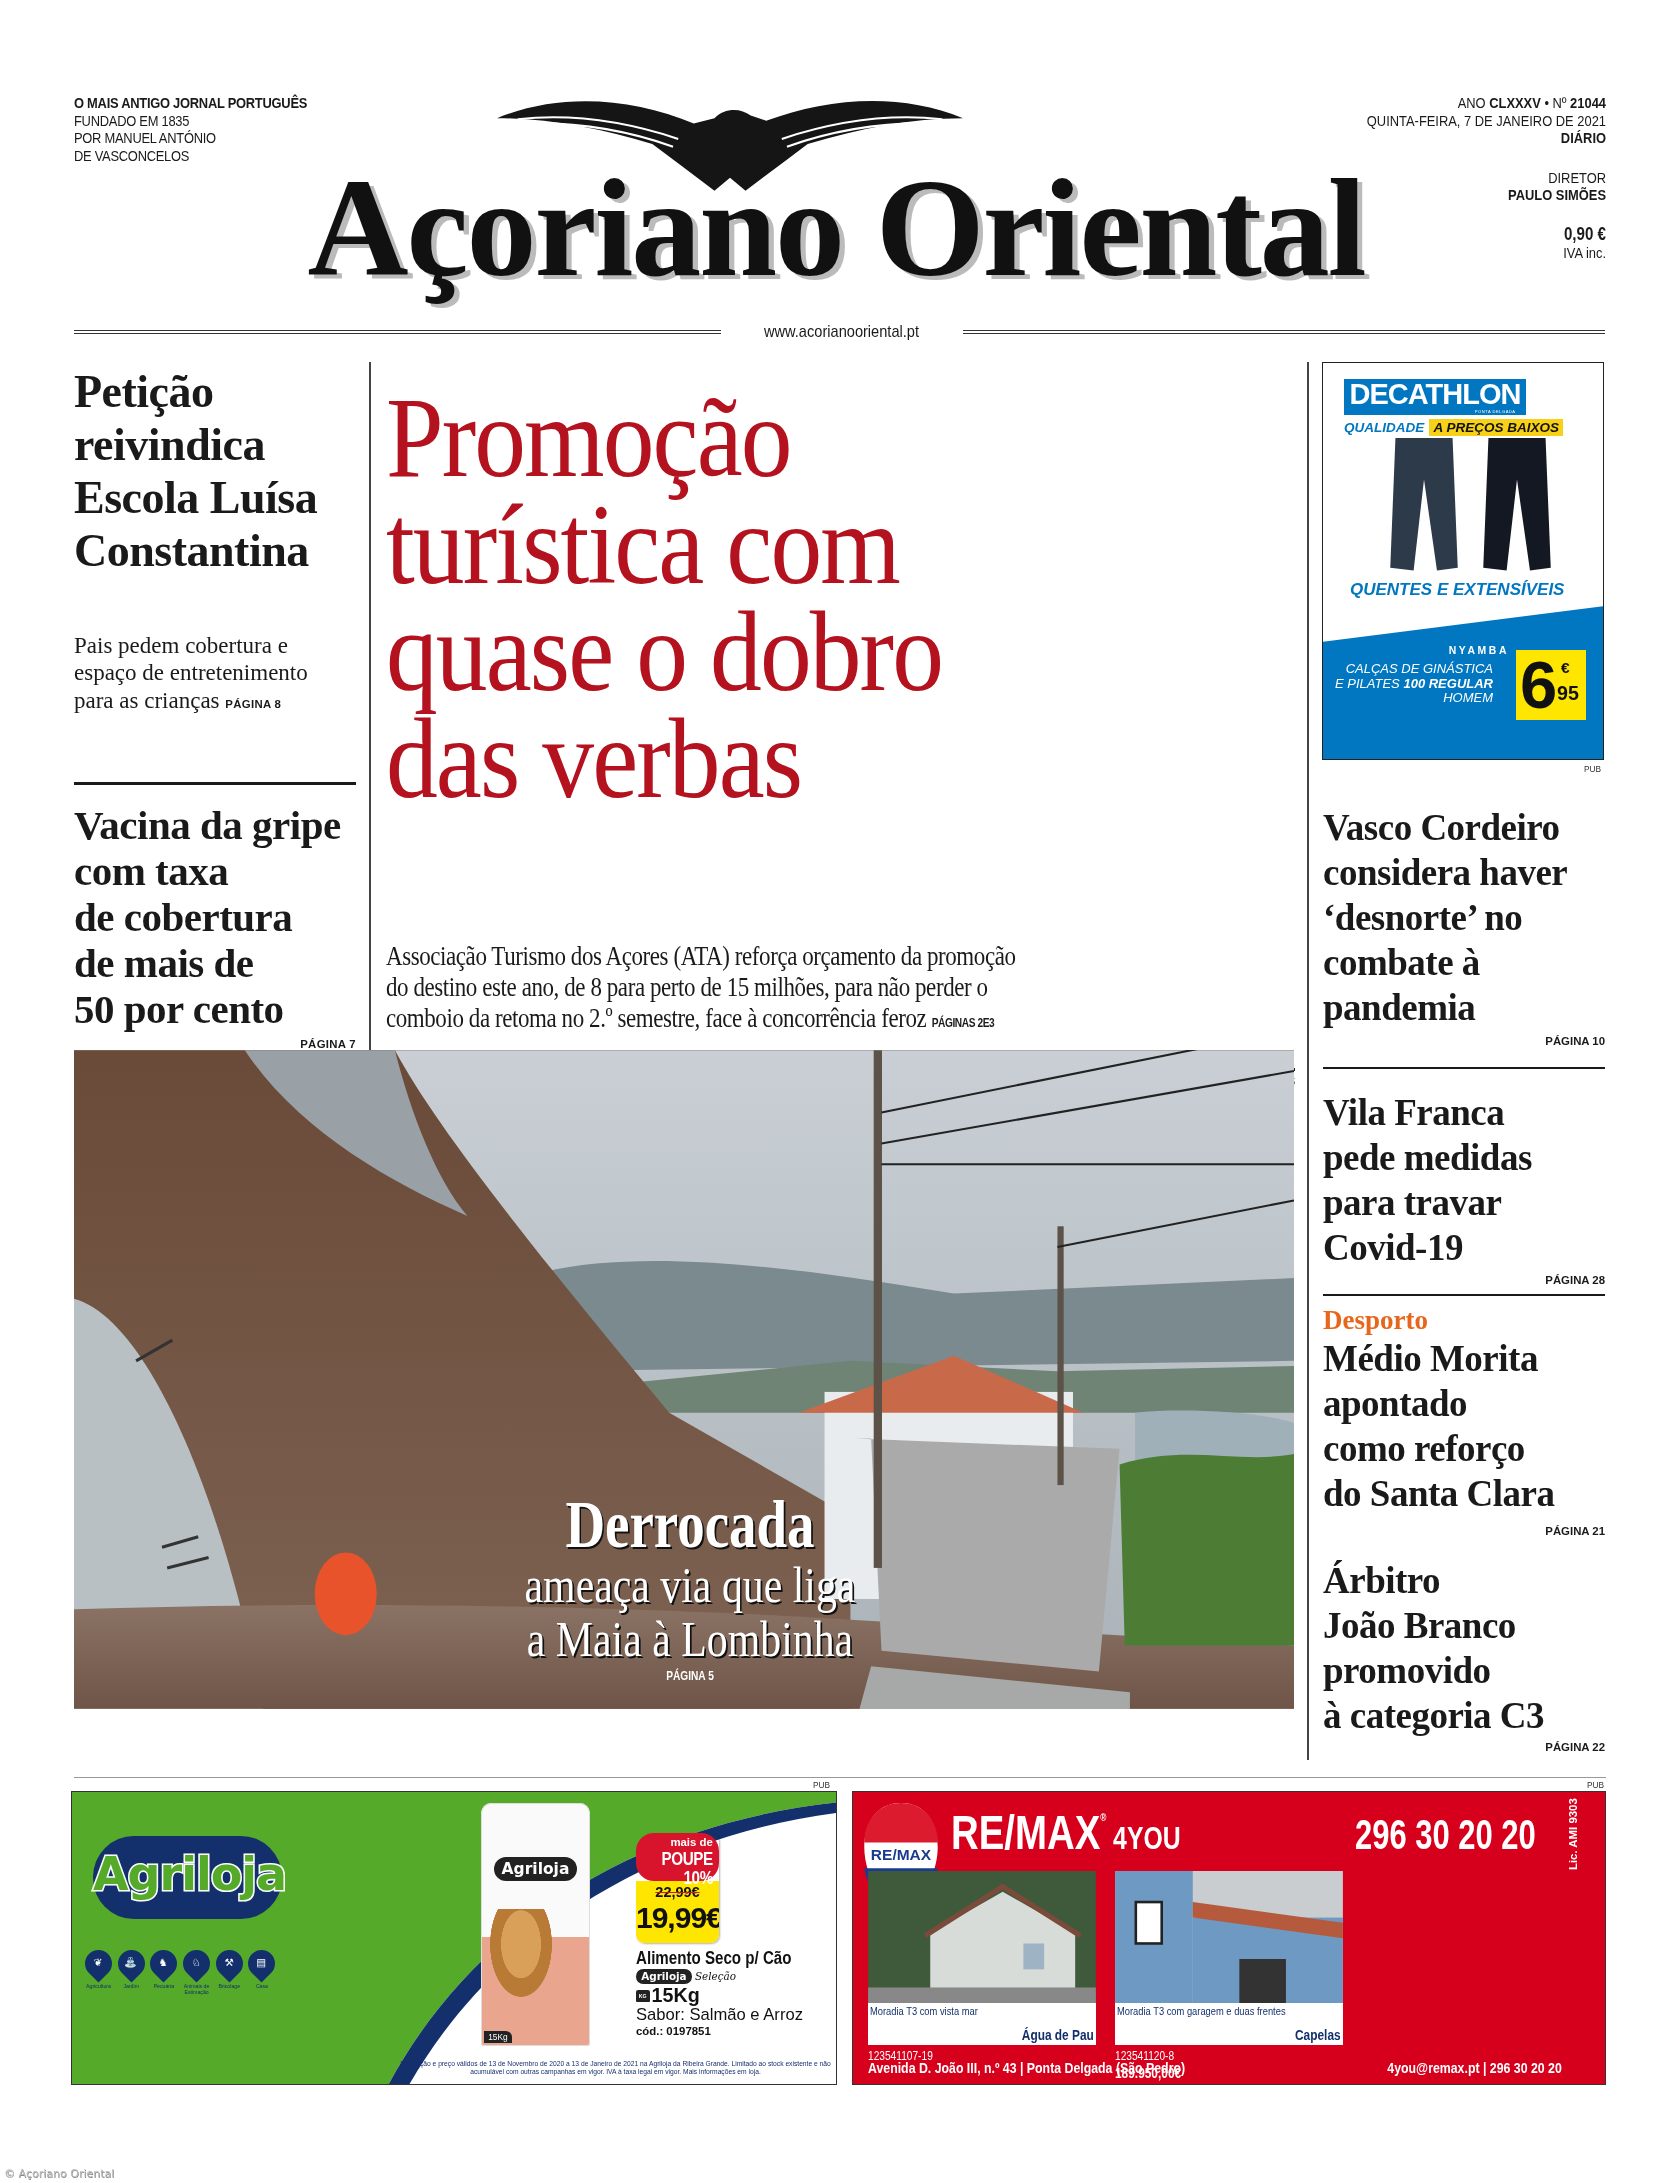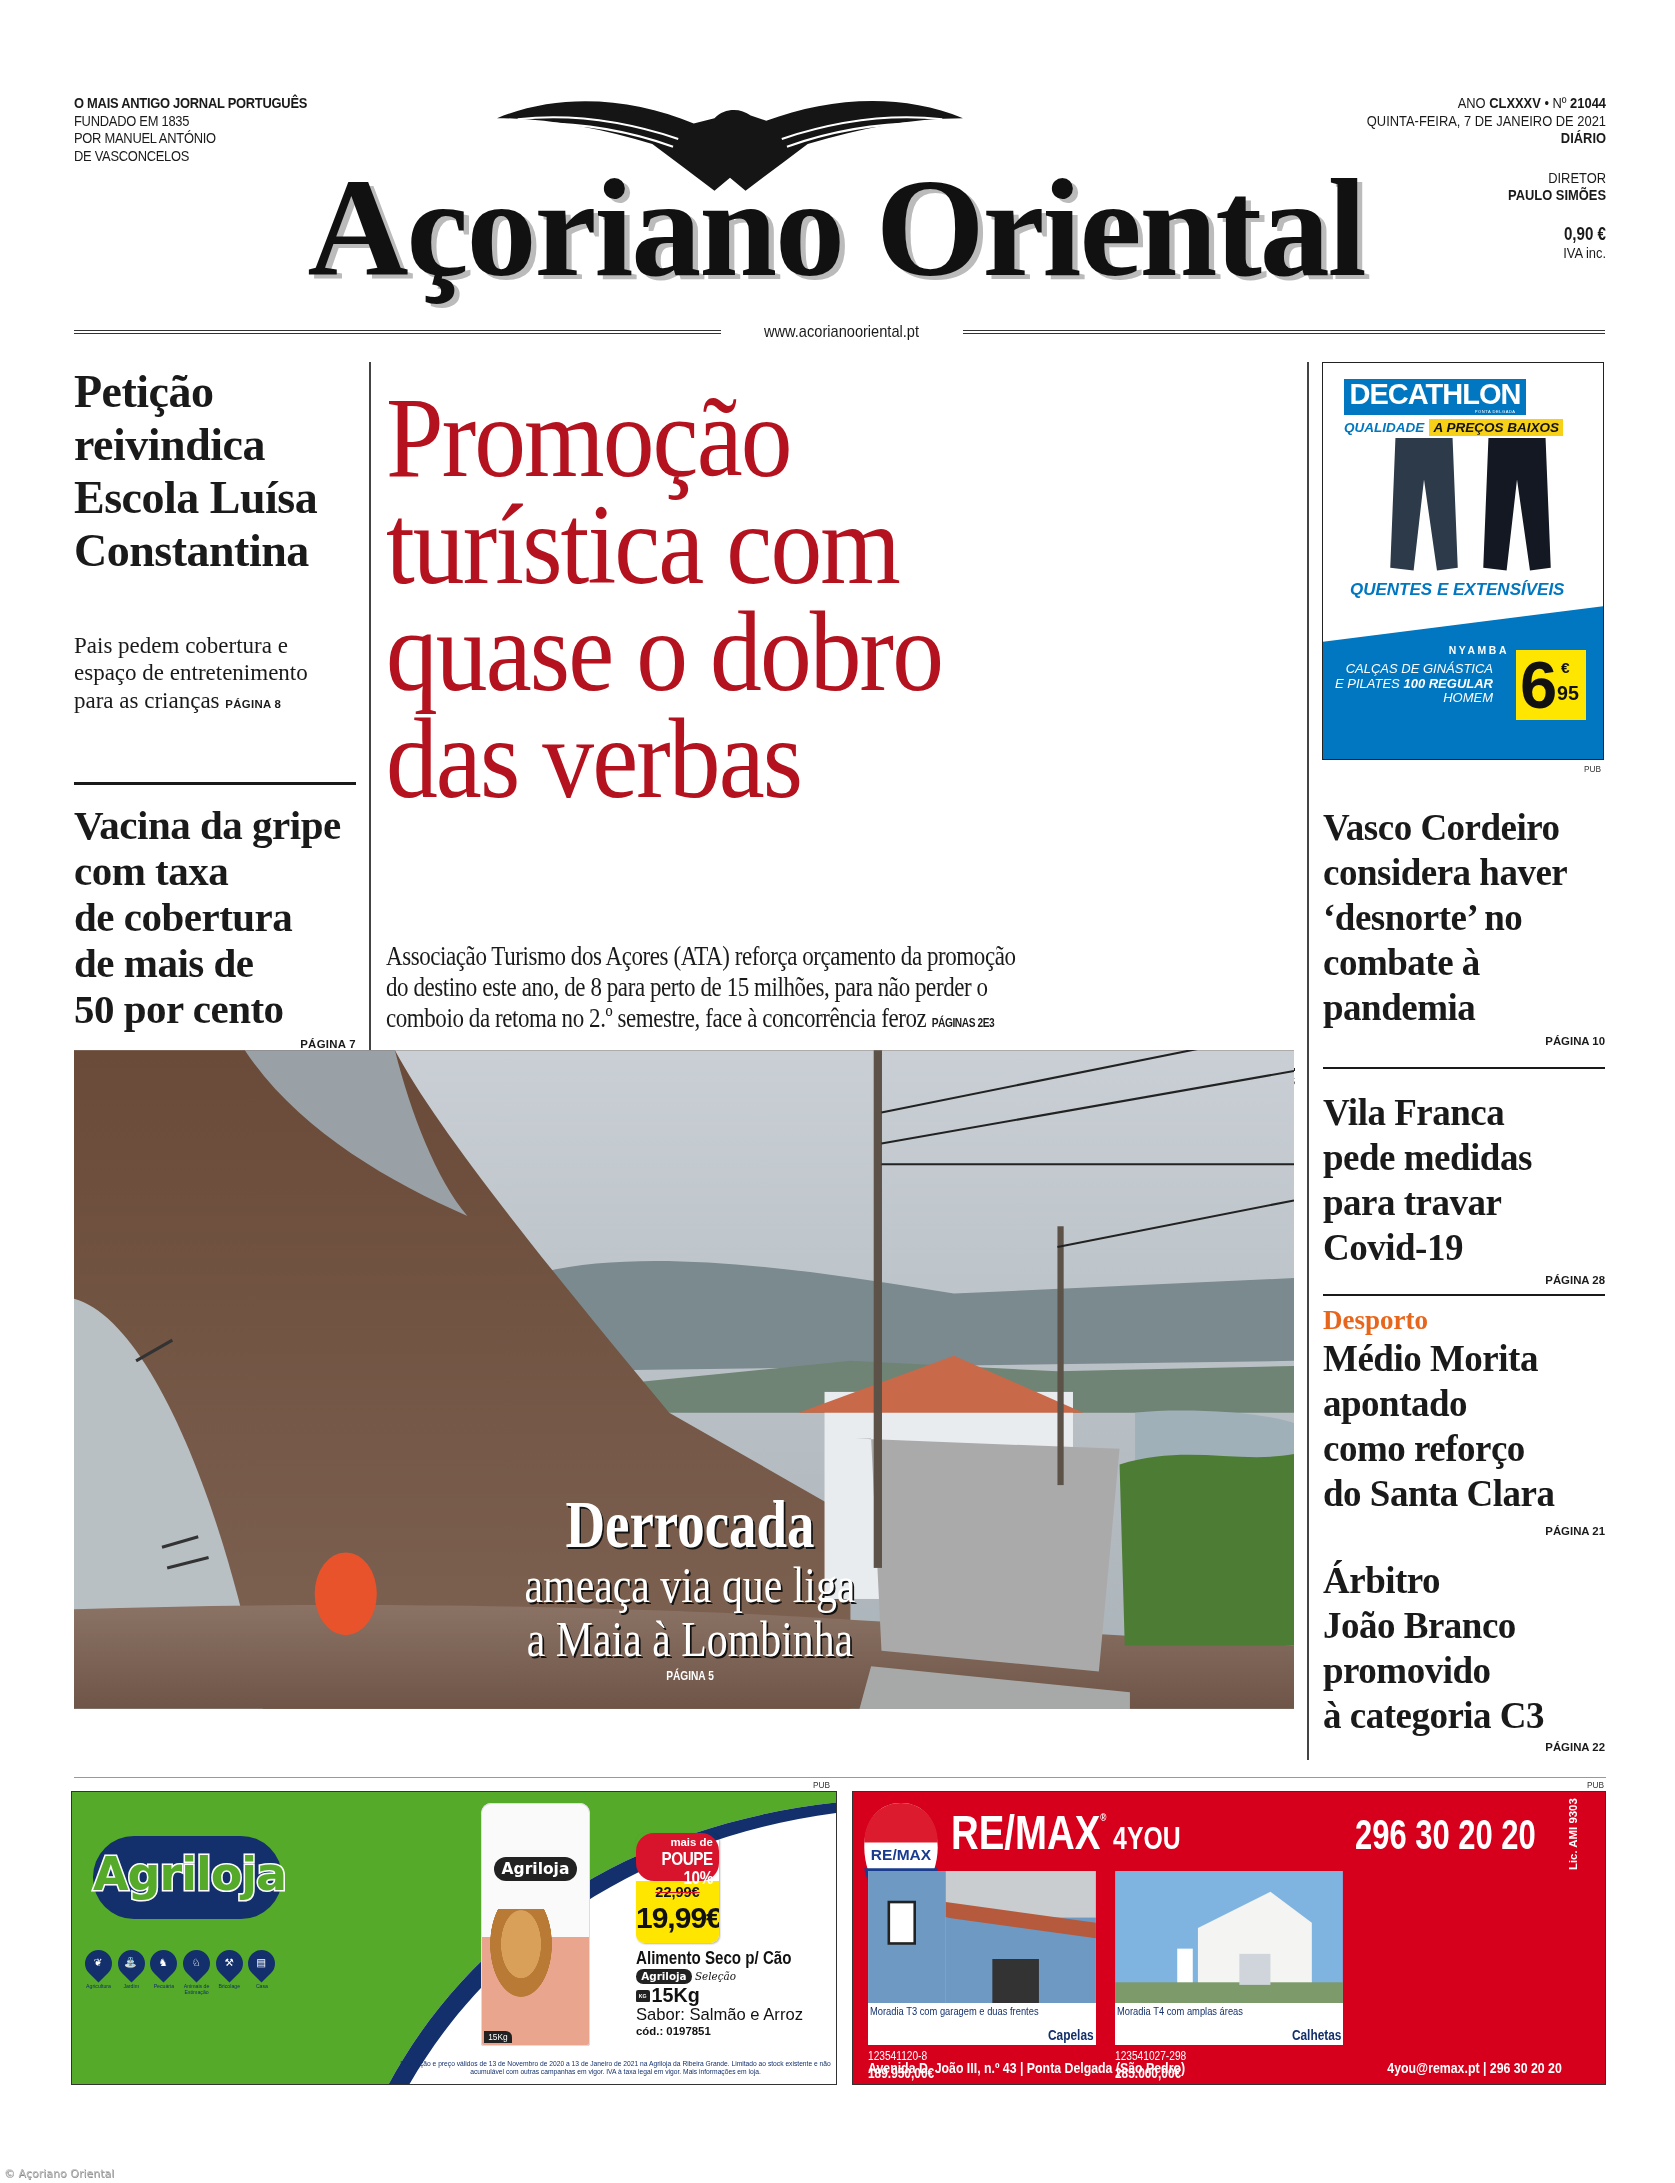--- a/index.html
+++ b/index.html
@@ -392,52 +392,52 @@
   </svg>
   <div class="rm-title">
     <span>RE/MAX</span><sup>®</sup><span class="sm">4YOU</span>
   </div>
   <div class="rm-phone">296 30 20 20</div>
   <div class="rm-lic">Lic. AMI 9303</div>
   <div class="rm-cards">
     <div class="rm-card">
       <div class="rm-img">
         <svg width="228" height="132" viewBox="0 0 440 255">
+            <rect width="440" height="255" fill="#3e5a3a"></rect>
+            <path d="M120 255 L120 120 L260 40 L400 120 L400 255 Z" fill="#d8dcd8"></path>
+            <path d="M110 125 L260 30 L410 125" stroke="#7a4a3a" stroke-width="10" fill="none"></path>
+            <rect x="300" y="140" width="40" height="50" fill="#9eb3c4"></rect>
+            <rect x="0" y="225" width="440" height="30" fill="#888"></rect>
+          </svg>
+      </div>
+      <div class="rm-info">
+          <span class="d">Moradia T3 com vista mar</span>
+          <span class="loc">Água de Pau</span>
+        </div>
+      <div class="rm-ref">123541107-19</div>
+      <div class="rm-price"></div>
+    </div>
+    <div class="rm-card">
+      <div class="rm-img">
+        <svg width="228" height="132" viewBox="0 0 440 255">
             <rect width="440" height="255" fill="#c9cdd0"></rect>
             <rect x="0" y="0" width="150" height="255" fill="#6e99c2"></rect>
             <rect x="150" y="90" width="290" height="165" fill="#6e99c2"></rect>
             <path d="M150 90 L440 130 L440 100 L150 60 Z" fill="#b55a3c"></path>
             <rect x="40" y="60" width="50" height="80" fill="#fff" stroke="#222" stroke-width="5"></rect>
             <rect x="240" y="170" width="90" height="85" fill="#333"></rect>
           </svg>
       </div>
       <div class="rm-info">
           <span class="d">Moradia T3 com garagem e duas frentes</span>
           <span class="loc">Capelas</span>
         </div>
       <div class="rm-ref">123541120-8</div>
       <div class="rm-price">189.950,00€</div>
     </div>
-    <div class="rm-card">
-      <div class="rm-img">
-        <svg width="228" height="132" viewBox="0 0 440 255">
-            <rect width="440" height="255" fill="#7fb4e0"></rect>
-            <path d="M160 255 L160 110 L300 40 L380 100 L380 255 Z" fill="#f4f4f2"></path>
-            <rect x="120" y="150" width="30" height="105" fill="#fff"></rect>
-            <rect x="0" y="215" width="440" height="40" fill="#7d9a6a"></rect>
-            <rect x="240" y="160" width="60" height="60" fill="#cfd5da"></rect>
-          </svg>
-      </div>
-      <div class="rm-info">
-          <span class="d">Moradia T4 com amplas áreas</span>
-          <span class="loc">Calhetas</span>
-        </div>
-      <div class="rm-ref">123541027-298</div>
-      <div class="rm-price">285.000,00€</div>
-    </div>
   </div>
   <div class="rm-foot">
     <span>Avenida D. João III, n.º 43 | Ponta Delgada (São Pedro)</span>
     <span class="r">4you@remax.pt | 296 30 20 20</span>
   </div>
 </div>
 
 <div class="abs copyright">© Açoriano Oriental</div>
 
 

